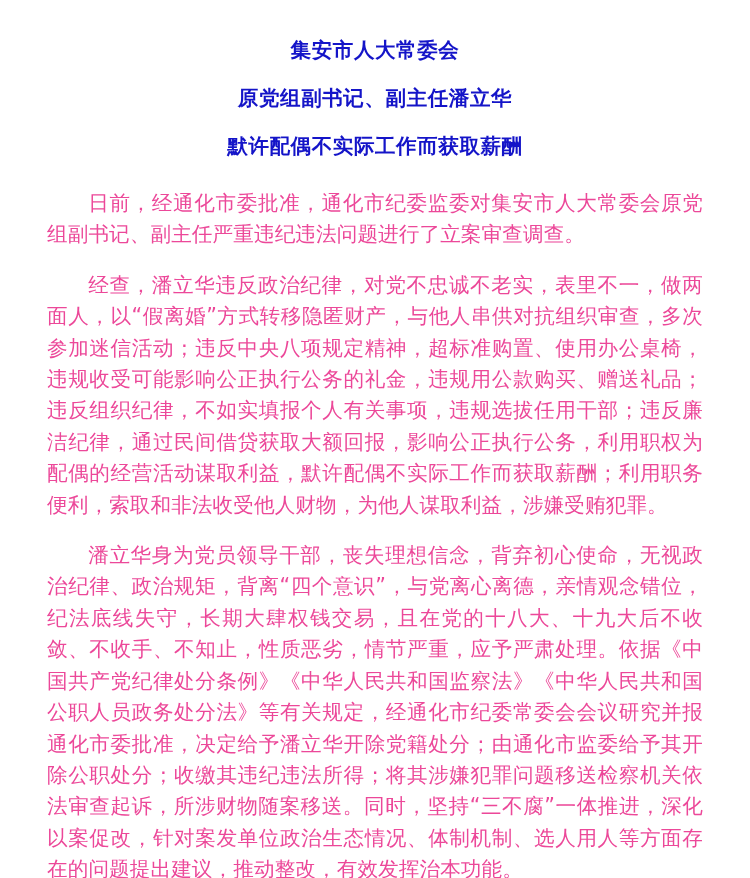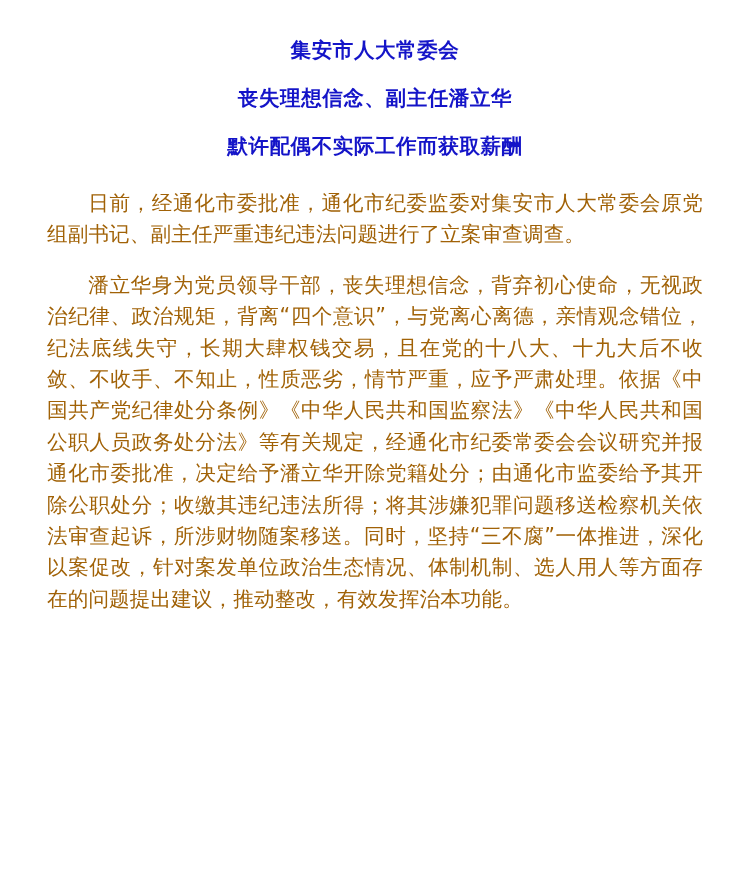--- a/index.html
+++ b/index.html
@@ -41,21 +41,21 @@
   }
 
   
   .body-block {
     margin-top: 18px;
     padding-left: 47px;
     padding-right: 47px;
   }
 
   .para {
-    color: #a16207;
+    color: #ec4899;
     font-size: 20.6px;
     line-height: 31.4px;
     text-align: justify;
     text-justify: inter-character;
     text-indent: 2em;
     margin: 0 0 19px 0;
     letter-spacing: 0.1px;
     font-family: "DejaVu Sans", "Liberation Sans", sans-serif;
     word-break: break-all;
   }
@@ -64,22 +64,23 @@
     margin-bottom: 0;
   }
 </style>
 </head>
 <body>
 
 <div class="page">
 
   <div class="title-block">
     <div class="title-line">集安市人大常委会</div>
-    <div class="title-line">丧失理想信念、副主任潘立华</div>
+    <div class="title-line">原党组副书记、副主任潘立华</div>
     <div class="title-line">默许配偶不实际工作而获取薪酬</div>
   </div>
 
   <div class="body-block">
     <p class="para">日前，经通化市委批准，通化市纪委监委对集安市人大常委会原党组副书记、副主任严重违纪违法问题进行了立案审查调查。</p>
+    <p class="para">经查，潘立华违反政治纪律，对党不忠诚不老实，表里不一，做两面人，以“假离婚”方式转移隐匿财产，与他人串供对抗组织审查，多次参加迷信活动；违反中央八项规定精神，超标准购置、使用办公桌椅，违规收受可能影响公正执行公务的礼金，违规用公款购买、赠送礼品；违反组织纪律，不如实填报个人有关事项，违规选拔任用干部；违反廉洁纪律，通过民间借贷获取大额回报，影响公正执行公务，利用职权为配偶的经营活动谋取利益，默许配偶不实际工作而获取薪酬；利用职务便利，索取和非法收受他人财物，为他人谋取利益，涉嫌受贿犯罪。</p>
     <p class="para">潘立华身为党员领导干部，丧失理想信念，背弃初心使命，无视政治纪律、政治规矩，背离“四个意识”，与党离心离德，亲情观念错位，纪法底线失守，长期大肆权钱交易，且在党的十八大、十九大后不收敛、不收手、不知止，性质恶劣，情节严重，应予严肃处理。依据《中国共产党纪律处分条例》《中华人民共和国监察法》《中华人民共和国公职人员政务处分法》等有关规定，经通化市纪委常委会会议研究并报通化市委批准，决定给予潘立华开除党籍处分；由通化市监委给予其开除公职处分；收缴其违纪违法所得；将其涉嫌犯罪问题移送检察机关依法审查起诉，所涉财物随案移送。同时，坚持“三不腐”一体推进，深化以案促改，针对案发单位政治生态情况、体制机制、选人用人等方面存在的问题提出建议，推动整改，有效发挥治本功能。</p>
   </div>
 
 </div>
 
 </body></html>

